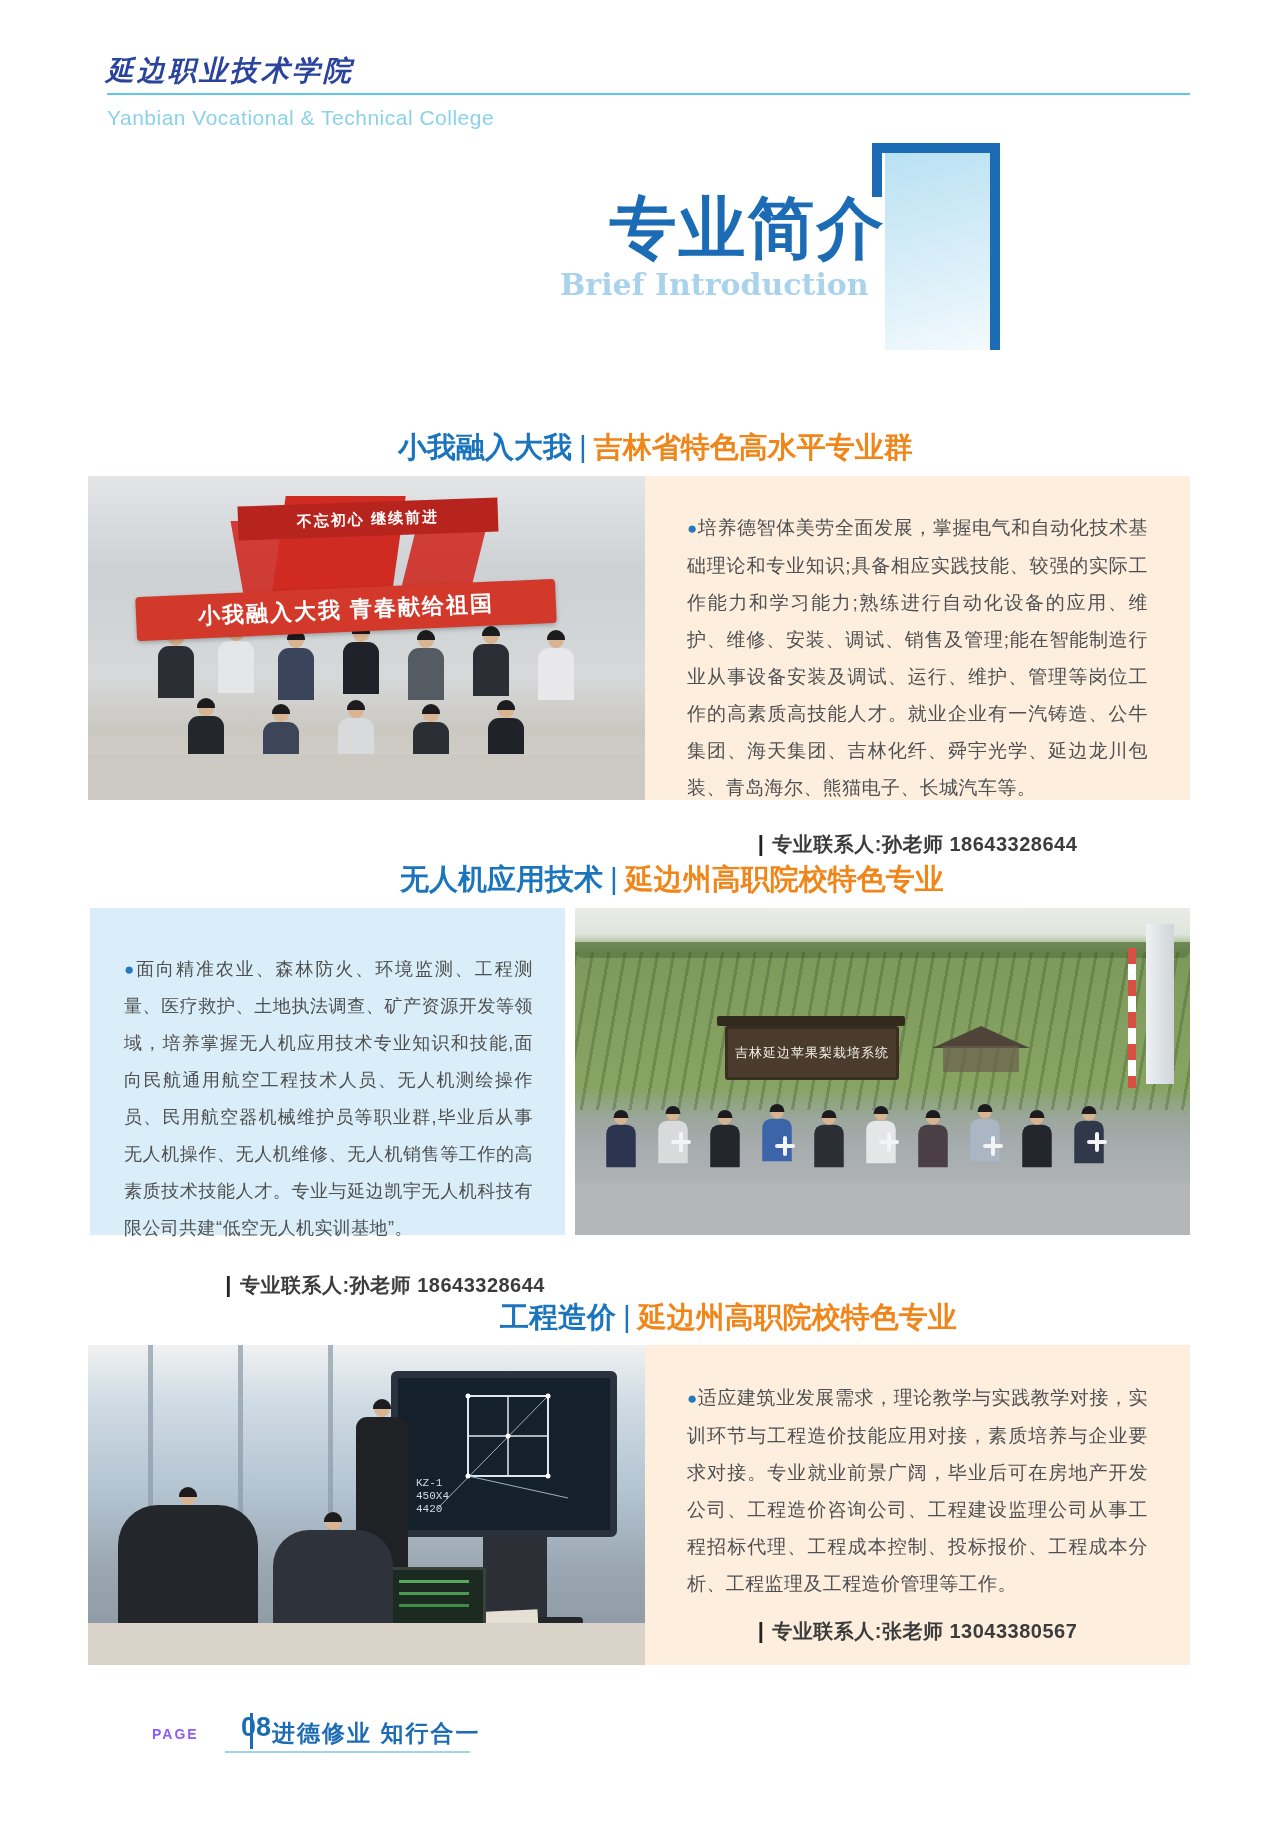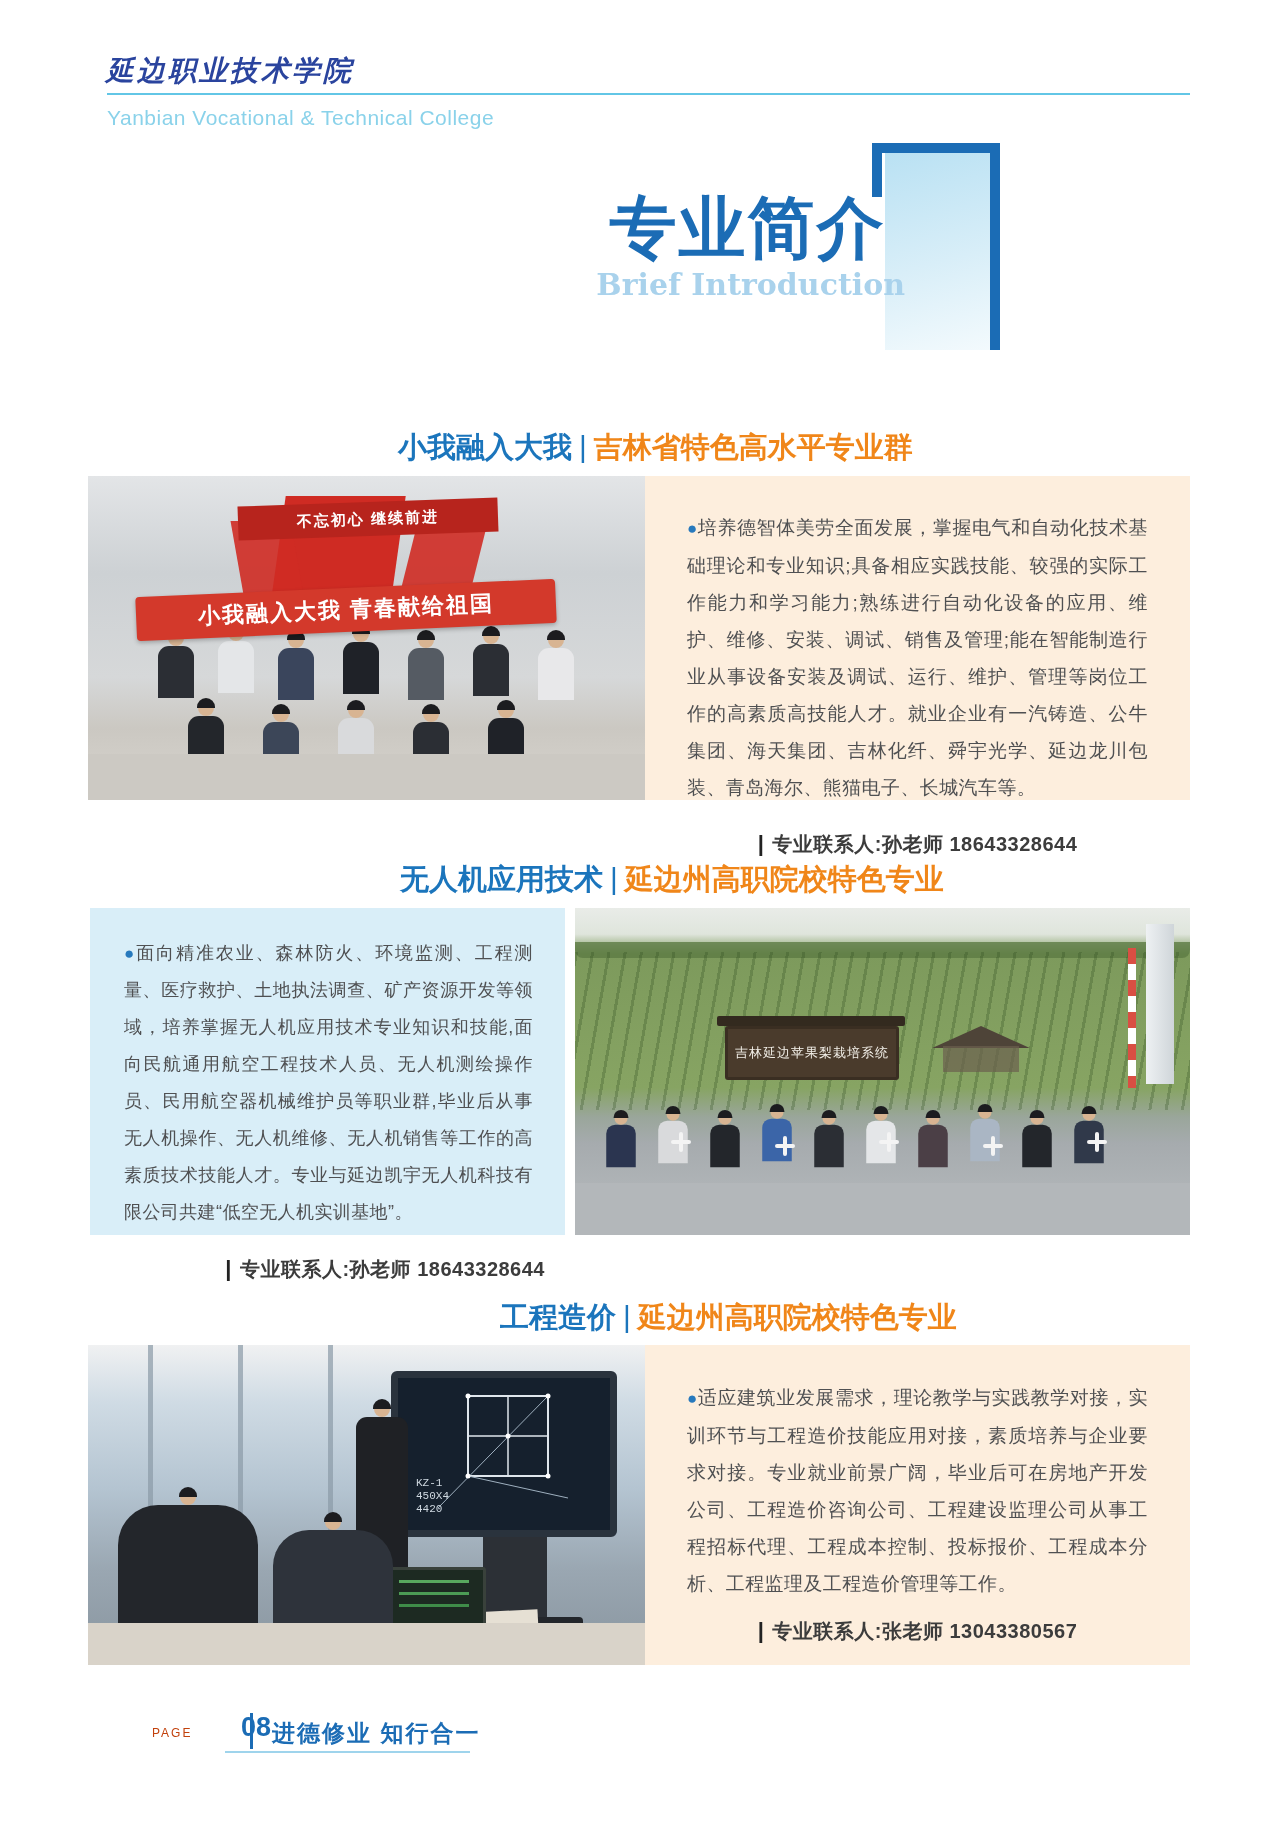--- a/index.html
+++ b/index.html
@@ -15,41 +15,41 @@
 
   
   .door{left:872px;top:143px;width:128px;height:207px;}
   .door-fill{position:absolute;left:13px;top:9px;width:106px;height:198px;
              background:linear-gradient(165deg,#b9e1f3 0%,#d8eef8 55%,#f3fafd 100%);}
   .door-top{position:absolute;left:0;top:0;width:128px;height:10px;background:#1b6cb5;}
   .door-stub{position:absolute;left:0;top:0;width:10px;height:54px;background:#1b6cb5;}
   .door-right{position:absolute;left:118px;top:0;width:10px;height:207px;background:#1b6cb5;}
   .title-cn{left:560px;top:183px;width:375px;text-align:center;font-family:"DejaVu Serif",serif;
             font-weight:bold;font-size:67px;color:#1b6cb5;letter-spacing:2px;z-index:3;}
-  .title-en{left:560px;top:267px;width:345px;text-align:right;font-family:"DejaVu Serif",serif;
+  .title-en{left:560px;top:267px;width:345px;text-align:left;font-family:"DejaVu Serif",serif;
             font-weight:bold;font-size:30px;color:#a9d2ec;z-index:3;}
 
   
   .sec-head{display:flex;align-items:baseline;font-size:29px;font-weight:bold;white-space:nowrap;}
   .sec-head .maj{color:#1b75bc;}
   .sec-head .sep{color:#1b75bc;font-weight:normal;padding:0 7px;font-size:30px;}
   .sec-head .tag{color:#f08619;}
   .h1{left:398px;top:428px;}
   .h2{left:400px;top:860px;}
   .h3{left:500px;top:1298px;}
 
   
   .panel{display:flex;flex-direction:column;box-sizing:border-box;color:#4f5052;}
   .panel p{margin:16px;text-align:justify;letter-spacing:0.4px;}
   .bullet{color:#2779bd;font-size:17px;}
   .panel-cream{background:#fdeedd;}
   .panel-blue{background:#d9eef8;}
   .t1{left:645px;top:476px;width:545px;height:324px;padding:17px 26px 12px 26px;font-size:19px;}
   .t1 p{line-height:37px;}
-  .t2{left:90px;top:908px;width:475px;height:327px;padding:11px 16px 12px 18px;font-size:18px;}
+  .t2{left:90px;top:908px;width:475px;height:327px;padding:27px 16px 12px 18px;font-size:18px;}
   .t2 p{line-height:37px;}
   .t3{left:645px;top:1345px;width:545px;height:320px;padding:18px 26px 16px 26px;font-size:19px;}
   .t3 p{line-height:37px;}
   .contact{font-size:20px;font-weight:bold;color:#3c3c3c;white-space:nowrap;letter-spacing:0.5px;}
   .contact .cbar{font-weight:bold;color:#222;padding-right:8px;font-size:22px;}
   .c1{margin:9px auto 0 auto;}
   .c2{margin:9px 4px 0 auto;}
   .c3{margin:auto auto 6px auto;}
 
   
@@ -106,21 +106,21 @@
   .screen-stand{position:absolute;right:98px;top:185px;width:64px;height:92px;background:#2c3036;}
   .stand-base{position:absolute;right:62px;top:272px;width:140px;height:10px;background:#23262b;border-radius:4px;}
   .desk3{position:absolute;left:0;bottom:0;width:100%;height:42px;background:#d9d3c9;}
   .desk3b{position:absolute;left:150px;bottom:34px;width:300px;height:14px;background:#e6e0d4;transform:rotate(-3deg);}
   .laptop{position:absolute;left:300px;top:222px;width:92px;height:62px;background:#1d2a22;
       border:3px solid #39413b;border-radius:3px;}
   .laptop::before{content:"";position:absolute;left:8px;top:10px;width:70px;height:3px;background:#58a85e;box-shadow:0 12px 0 #4c9b55,0 24px 0 #3f8c49;}
   .laptop-base{position:absolute;left:292px;top:284px;width:112px;height:8px;background:#0f1412;border-radius:2px;}
 
   
-  .f-page{left:152px;top:1726px;font-size:12px;color:#c2410c;letter-spacing:2px;}
+  .f-page{left:152px;top:1726px;font-size:14px;color:#8b5cf6;letter-spacing:2px;font-weight:bold;}
   .f-num{left:201px;top:1712px;font-size:27px;font-weight:bold;color:#1b6cb5;margin-left:40px;}
   .f-div{left:250px;top:1713px;width:3px;height:36px;background:#1b6cb5;}
   .f-motto{left:272px;top:1718px;font-size:23px;font-weight:bold;color:#1b6cb5;letter-spacing:2px;}
   .f-line{left:225px;top:1751px;width:245px;height:2px;background:#9fd4ec;}
 </style>
 </head>
 <body>
 
 <div id="page">
 

